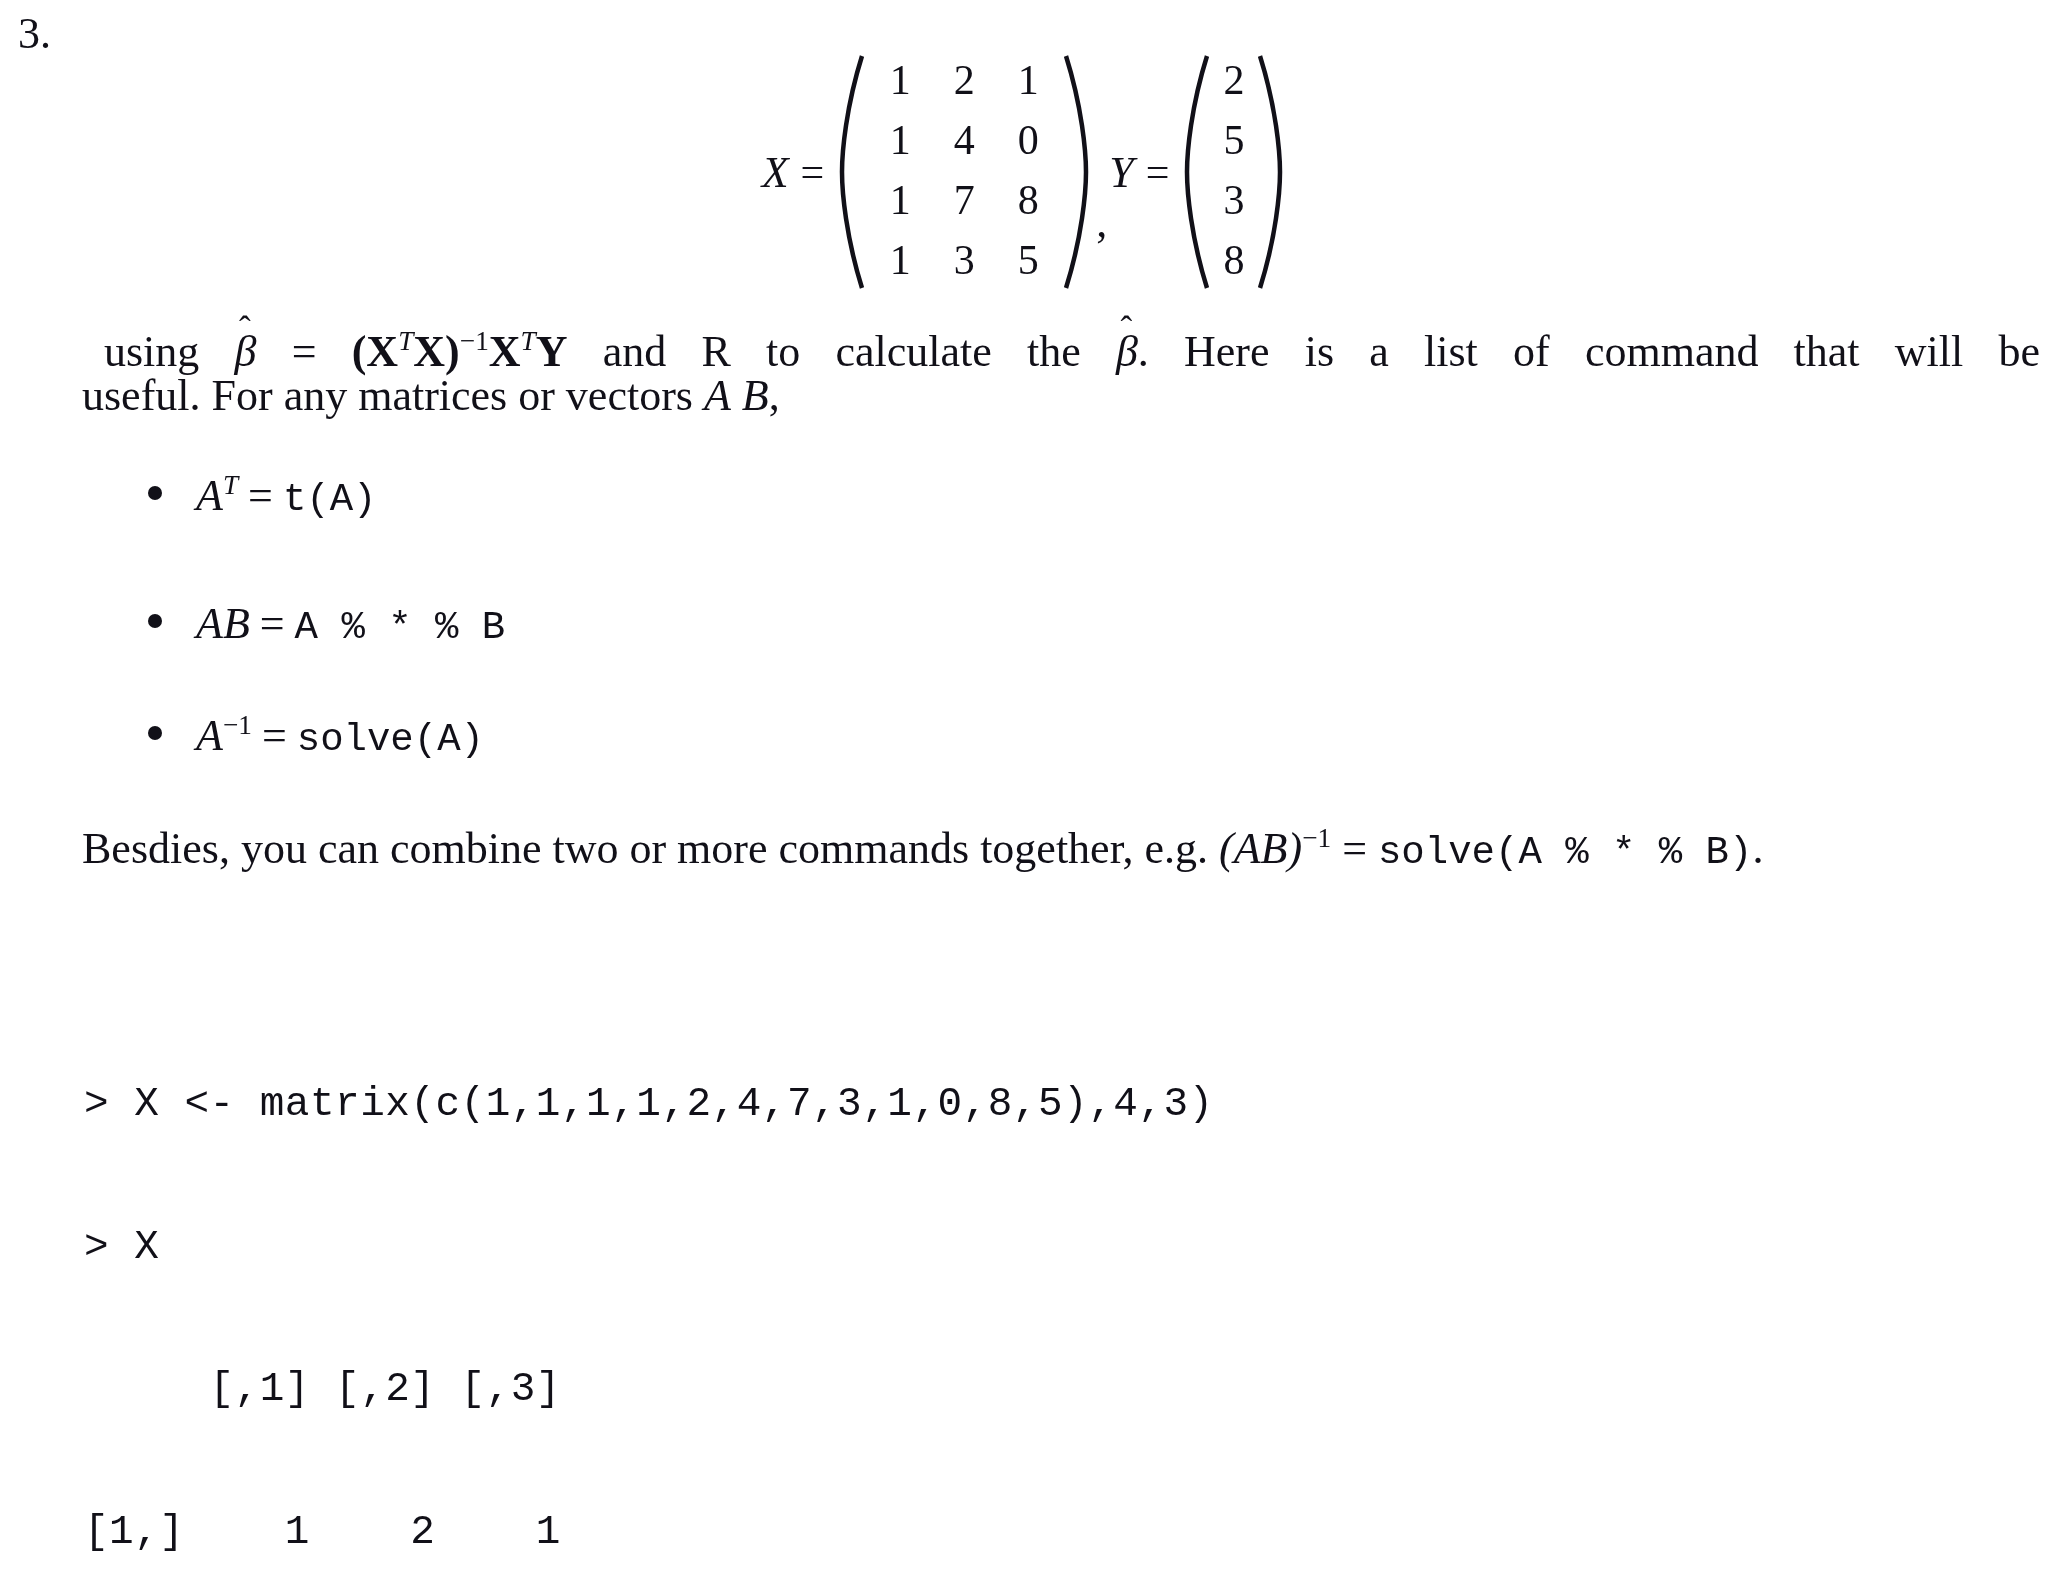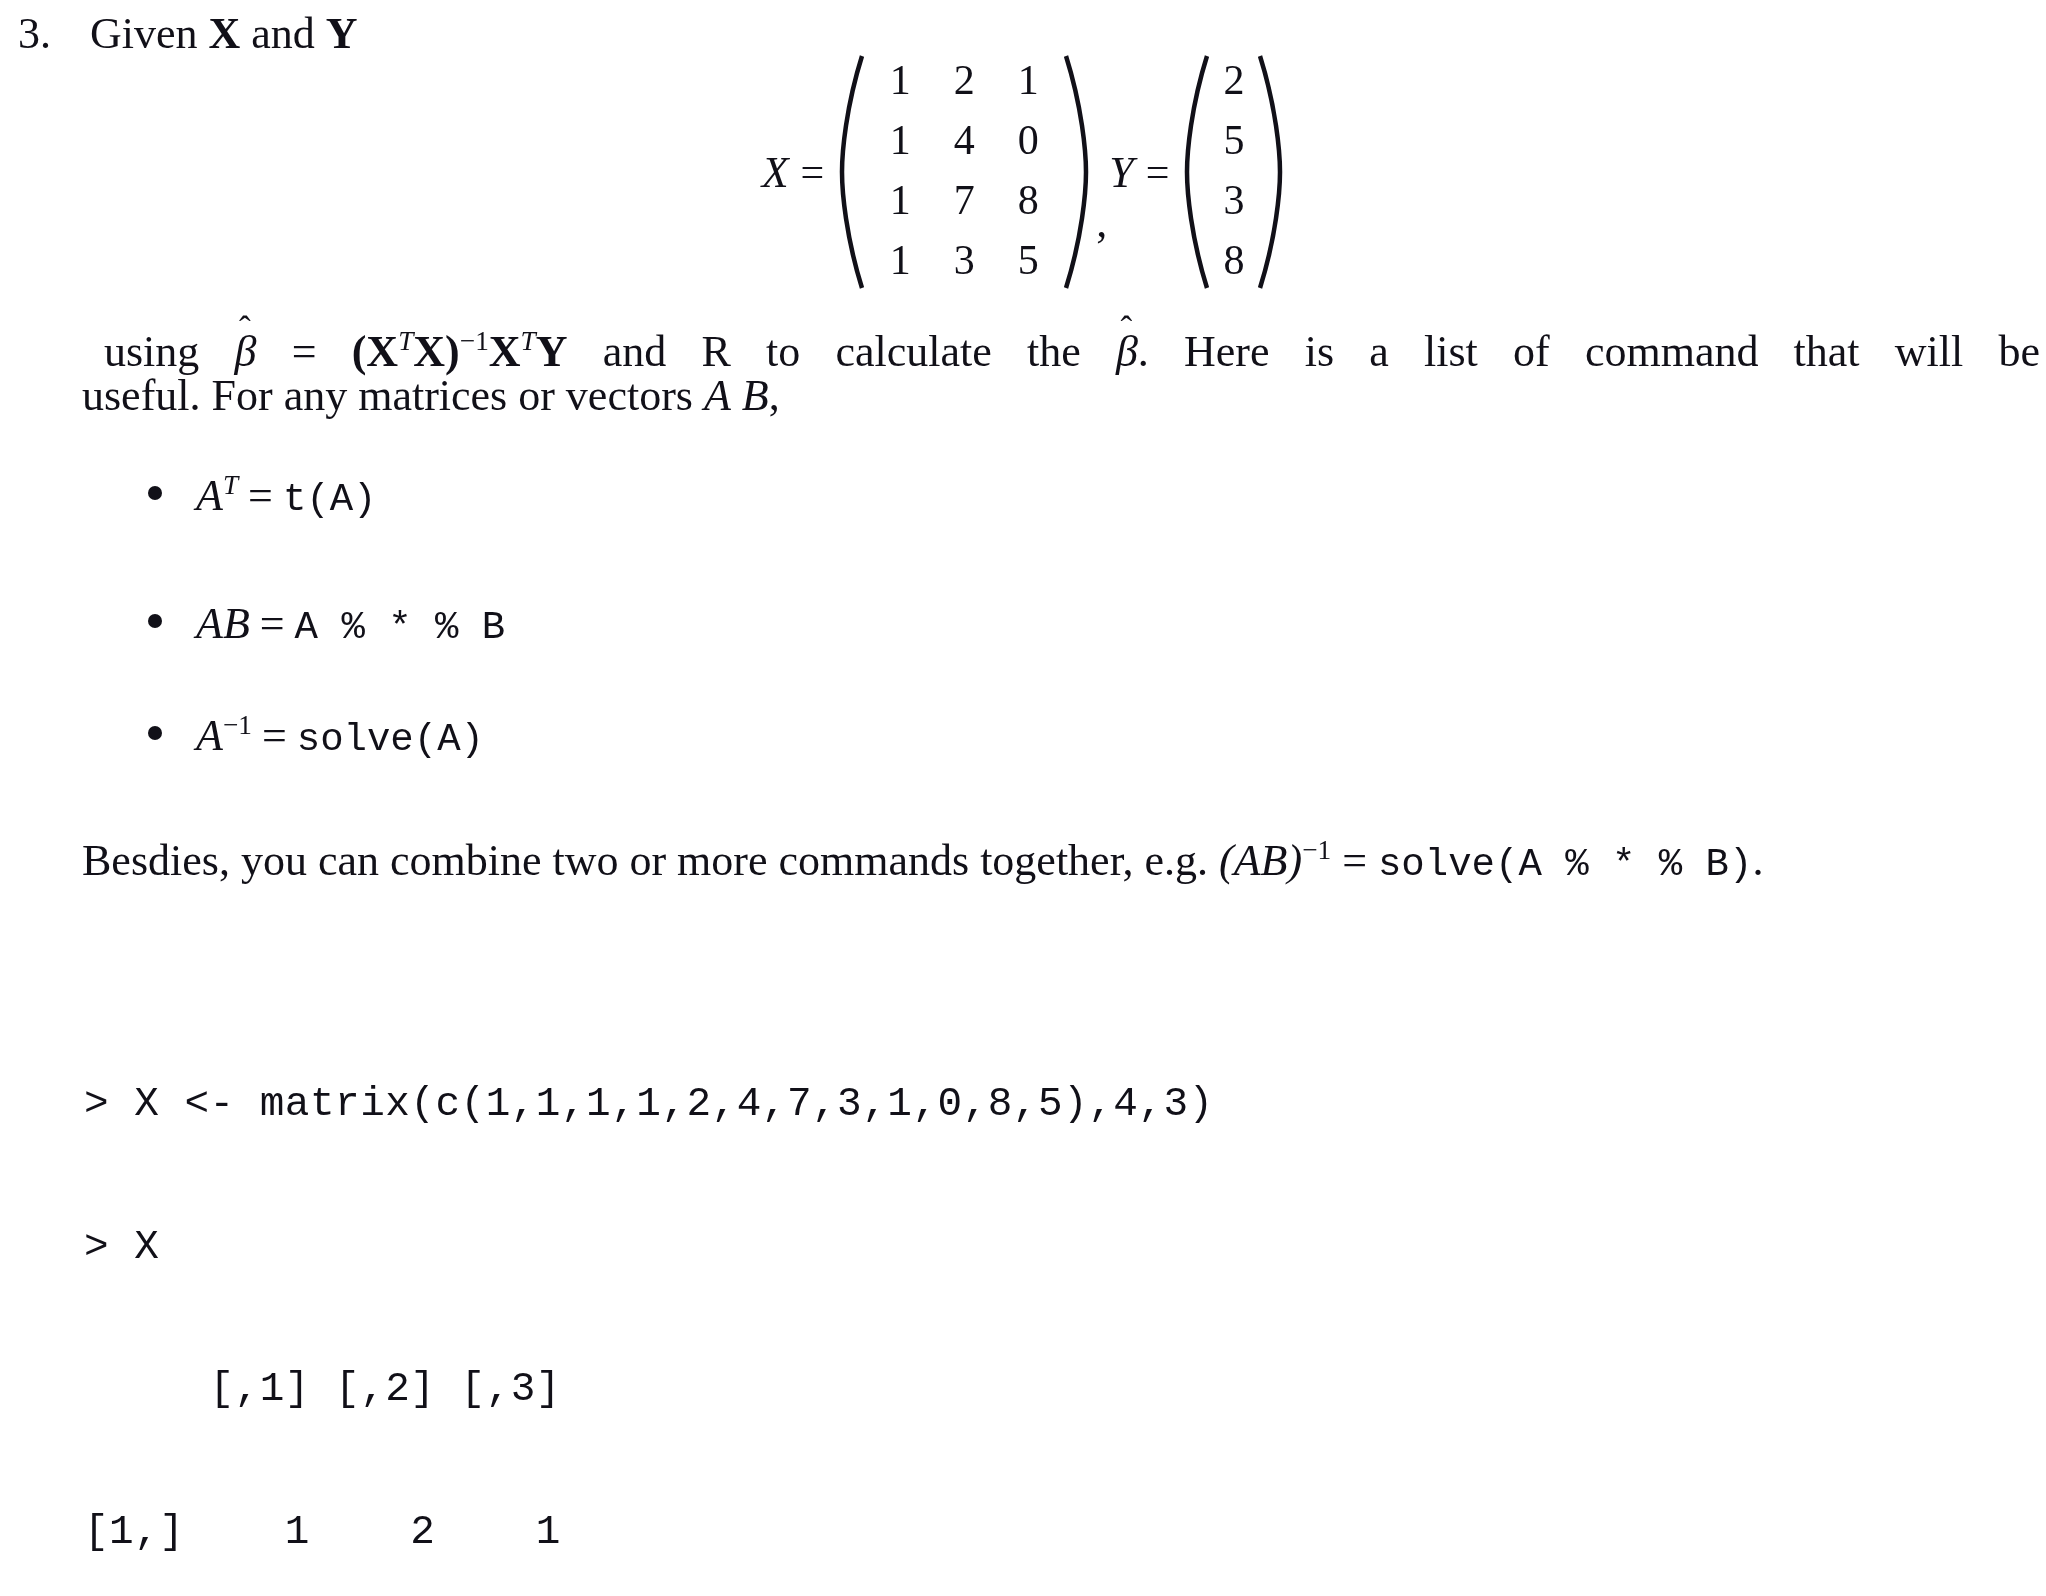--- a/index.html
+++ b/index.html
@@ -123,21 +123,20 @@
   }
   .para-using {
     left: 82px;
     top: 330px;
     width: 1958px;
   }
   .para-besides {
     left: 82px;
     top: 827px;
     width: 1956px;
-    margin-top: 12px;
   }
   .para .ln { display: block; }
   .para .ln.justified {
     text-align: justify;
     text-align-last: justify;
     margin-left: 22px;
   }
   .tt {
     font-family: "Liberation Mono", "DejaVu Sans Mono", monospace;
     font-size: 39px;
@@ -205,21 +204,20 @@
   }
   .code-line { display: block; height: 47.5px; }
 </style>
 </head>
 <body>
 
 <div class="page">
 
   <div class="problem">
     <span class="problem-number">3.</span>
-    <span class="problem-stem"><span>Given </span><span class="bf">X</span><span> and </span><span class="bf">Y</span></span>
   </div>
 
   <div class="display-math">
     <div class="eq-row">
       <span class="eq-label">X</span>
       <span class="eq-sign">=</span>
       <span class="matrix">
         <span class="paren">
           <svg viewBox="0 0 26 240" preserveAspectRatio="none">
               <path d="M24 4 C8 55, 4 100, 4 120 C4 140, 8 185, 24 236" stroke="#111018" stroke-width="4.5" fill="none"></path>

